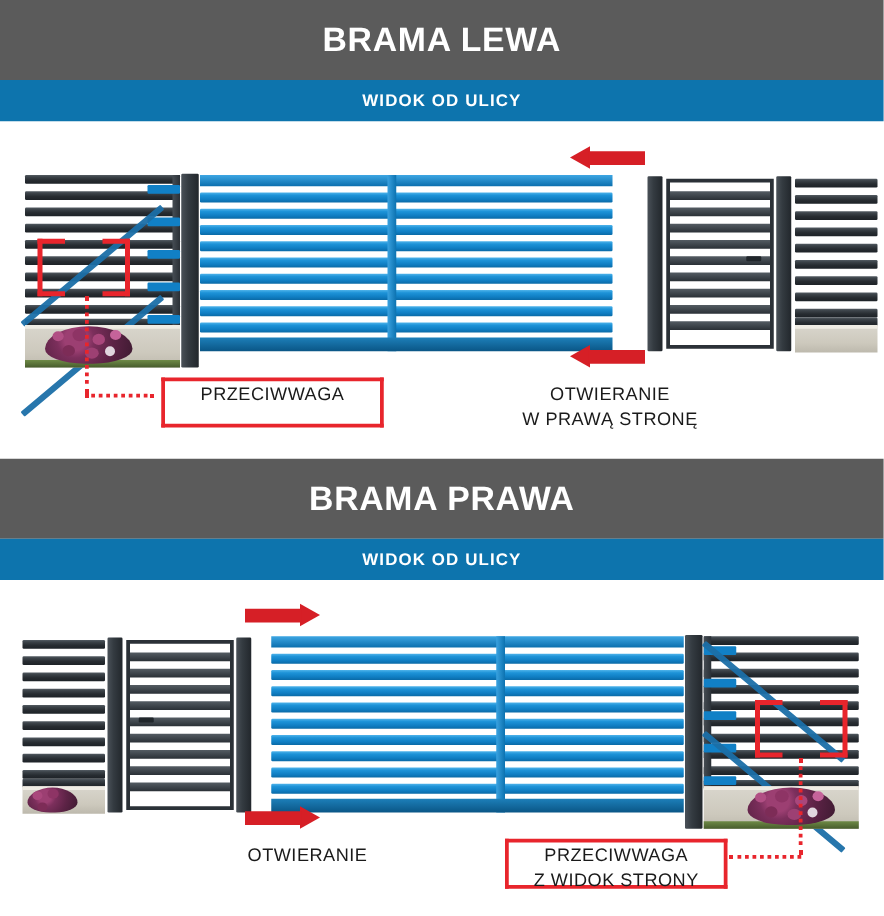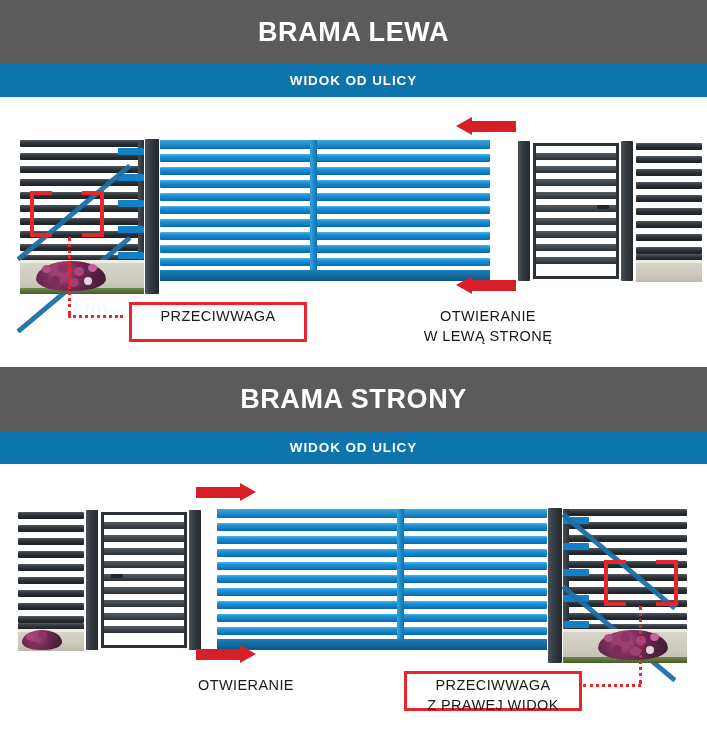--- a/index.html
+++ b/index.html
@@ -215,26 +215,26 @@
       <span class="head"></span>
       <span class="shaft" style="left:15px;right:0;"></span>
     </div>
     <div class="arrow left" style="left:456px;top:183px;width:60px;">
       <span class="head"></span>
       <span class="shaft" style="left:15px;right:0;"></span>
     </div>
 
     <div class="lbl" style="left:390px;top:209px;width:196px;">
       <div>OTWIERANIE</div>
-      <div>W LEWĄ STRONĘ</div>
+      <div>W PRAWĄ STRONĘ</div>
     </div>
   </div>
 
   <div class="hdr-gray" style="top:367px;">
-    <span class="t">BRAMA STRONY</span>
+    <span class="t">BRAMA PRAWA</span>
   </div>
   <div class="hdr-blue" style="top:431px;">
     <span class="t">WIDOK OD ULICY</span>
   </div>
 
   <div class="scene" style="top:464px;height:269px;">
 
     <div class="fence" style="left:18px;top:48px;width:66px;height:118px;">
       <div class="slat" style="top:0px;"></div>
       <div class="slat" style="top:13px;"></div>
@@ -336,21 +336,21 @@
 
     <div class="dotline" style="left:639px;top:142px;height:78px;"></div>
     <div class="dotrow" style="left:583px;top:220px;width:58px;"></div>
 
     <div class="bracket" style="left:404px;top:207px;width:178px;height:40px;">
       <span class="l"></span>
         <span class="r"></span>
     </div>
     <div class="lbl" style="left:404px;top:211px;width:178px;">
       <div>PRZECIWWAGA</div>
-      <div>Z PRAWEJ WIDOK</div>
+      <div>Z WIDOK STRONY</div>
     </div>
 
     <div class="arrow right" style="left:196px;top:23px;width:60px;">
       <span class="head"></span>
       <span class="shaft" style="left:0;right:15px;"></span>
     </div>
     <div class="arrow right" style="left:196px;top:185px;width:60px;">
       <span class="head"></span>
       <span class="shaft" style="left:0;right:15px;"></span>
     </div>

